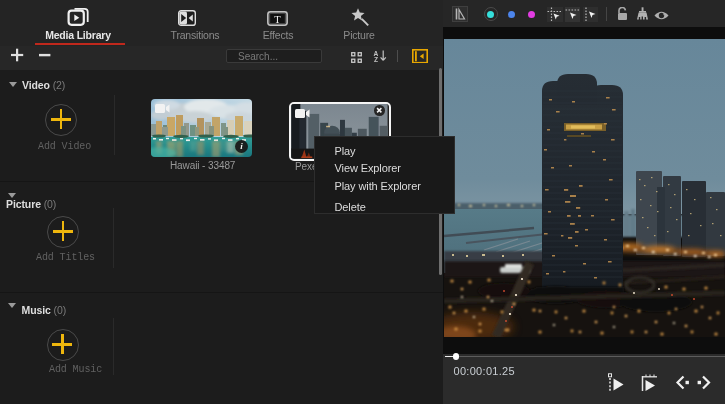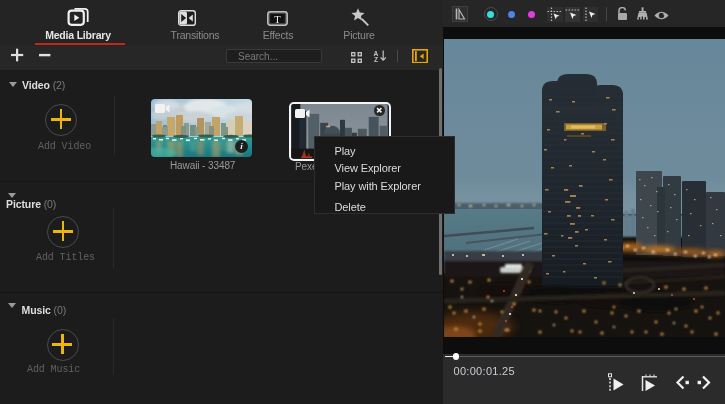--- a/index.html
+++ b/index.html
@@ -291,21 +291,21 @@
   <div class="addlabel" style="left:36px; top:251.5px;">Add Titles</div>
 
   <div class="secdiv" style="top:292px;"></div>
   <div class="tri" style="left:8px; top:303px;"></div>
   <div class="sechead" style="left:21.5px; top:304px;">Music <span class="cnt">(0)</span></div>
   <div class="colline" style="left:112.5px; top:318px; height:57px;"></div>
   <div class="addcirc" style="left:46.5px; top:328.5px;">
       <div class="plus-h"></div>
       <div class="plus-v"></div>
     </div>
-  <div class="addlabel" style="left:27px; top:363.5px;">Add Music</div>
+  <div class="addlabel" style="left:49px; top:363.5px;">Add Music</div>
 
   <div class="abs" id="scrollthumb"></div>
 
   <div class="abs" id="rtoolbar"></div>
 
   <div class="abs" style="left:451.5px; top:6px; width:16px; height:16px; background:#2e2e2e; border:1px solid #3f3f3f;">
     <svg width="14" height="14" viewBox="0 0 14 14" style="position:absolute;left:0;top:0;">
       <path d="M3.5 1.5 V12.5" stroke="#b5b5b5" stroke-width="1.6" fill="none"></path>
       <path d="M6 2.5 L11.5 12 H6 Z" fill="none" stroke="#b5b5b5" stroke-width="1.2"></path>
     </svg>

